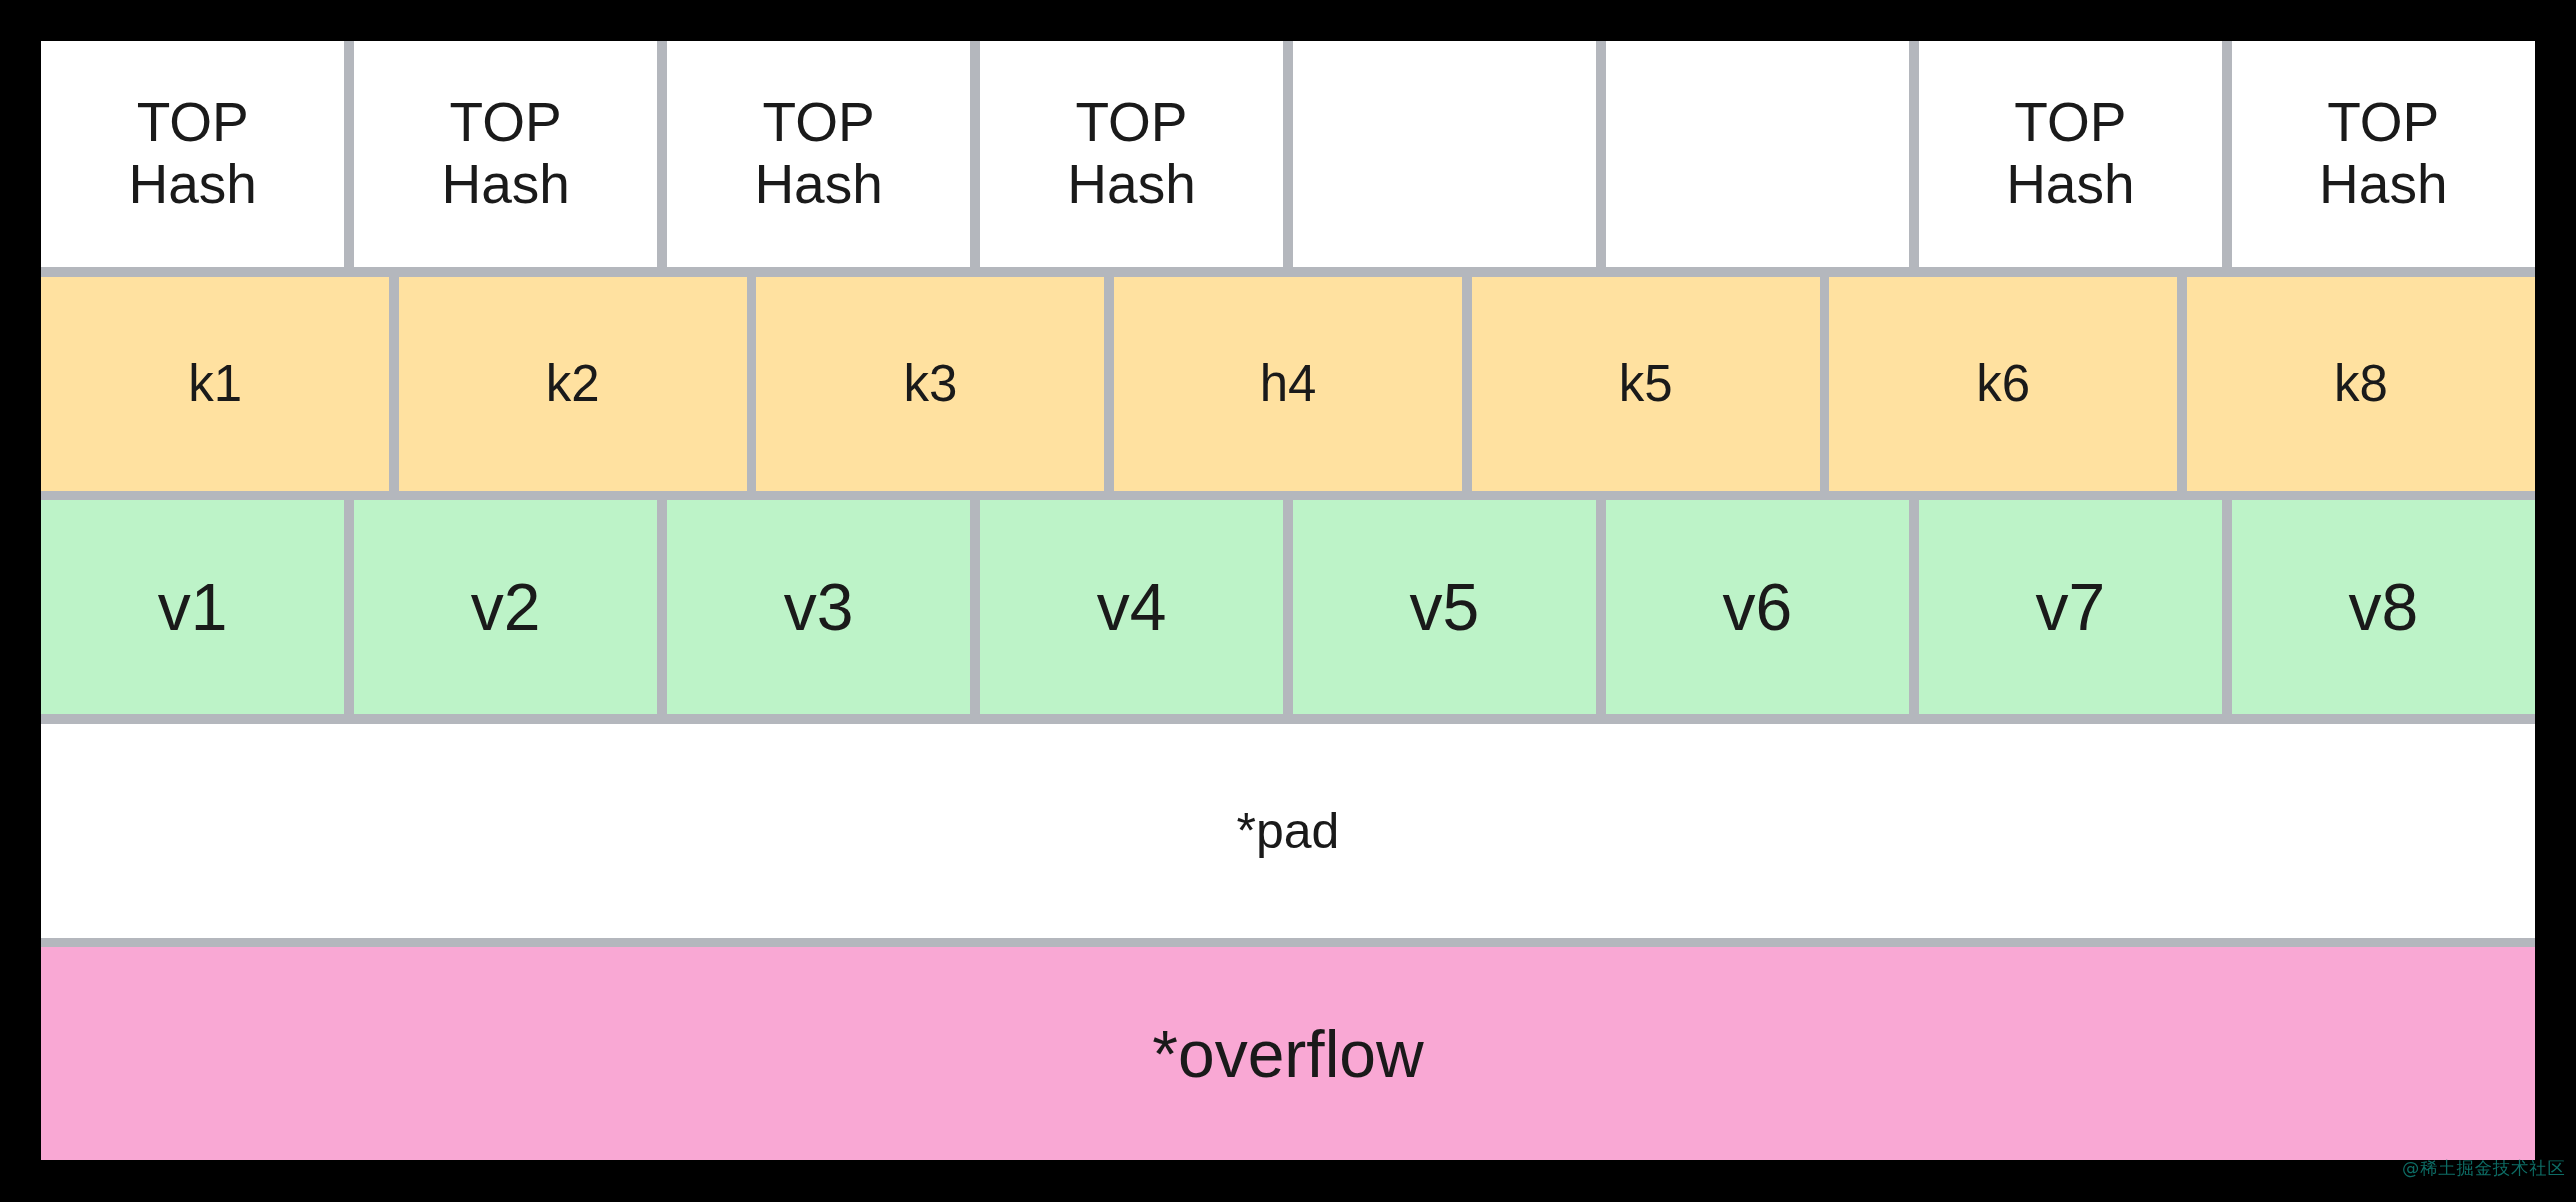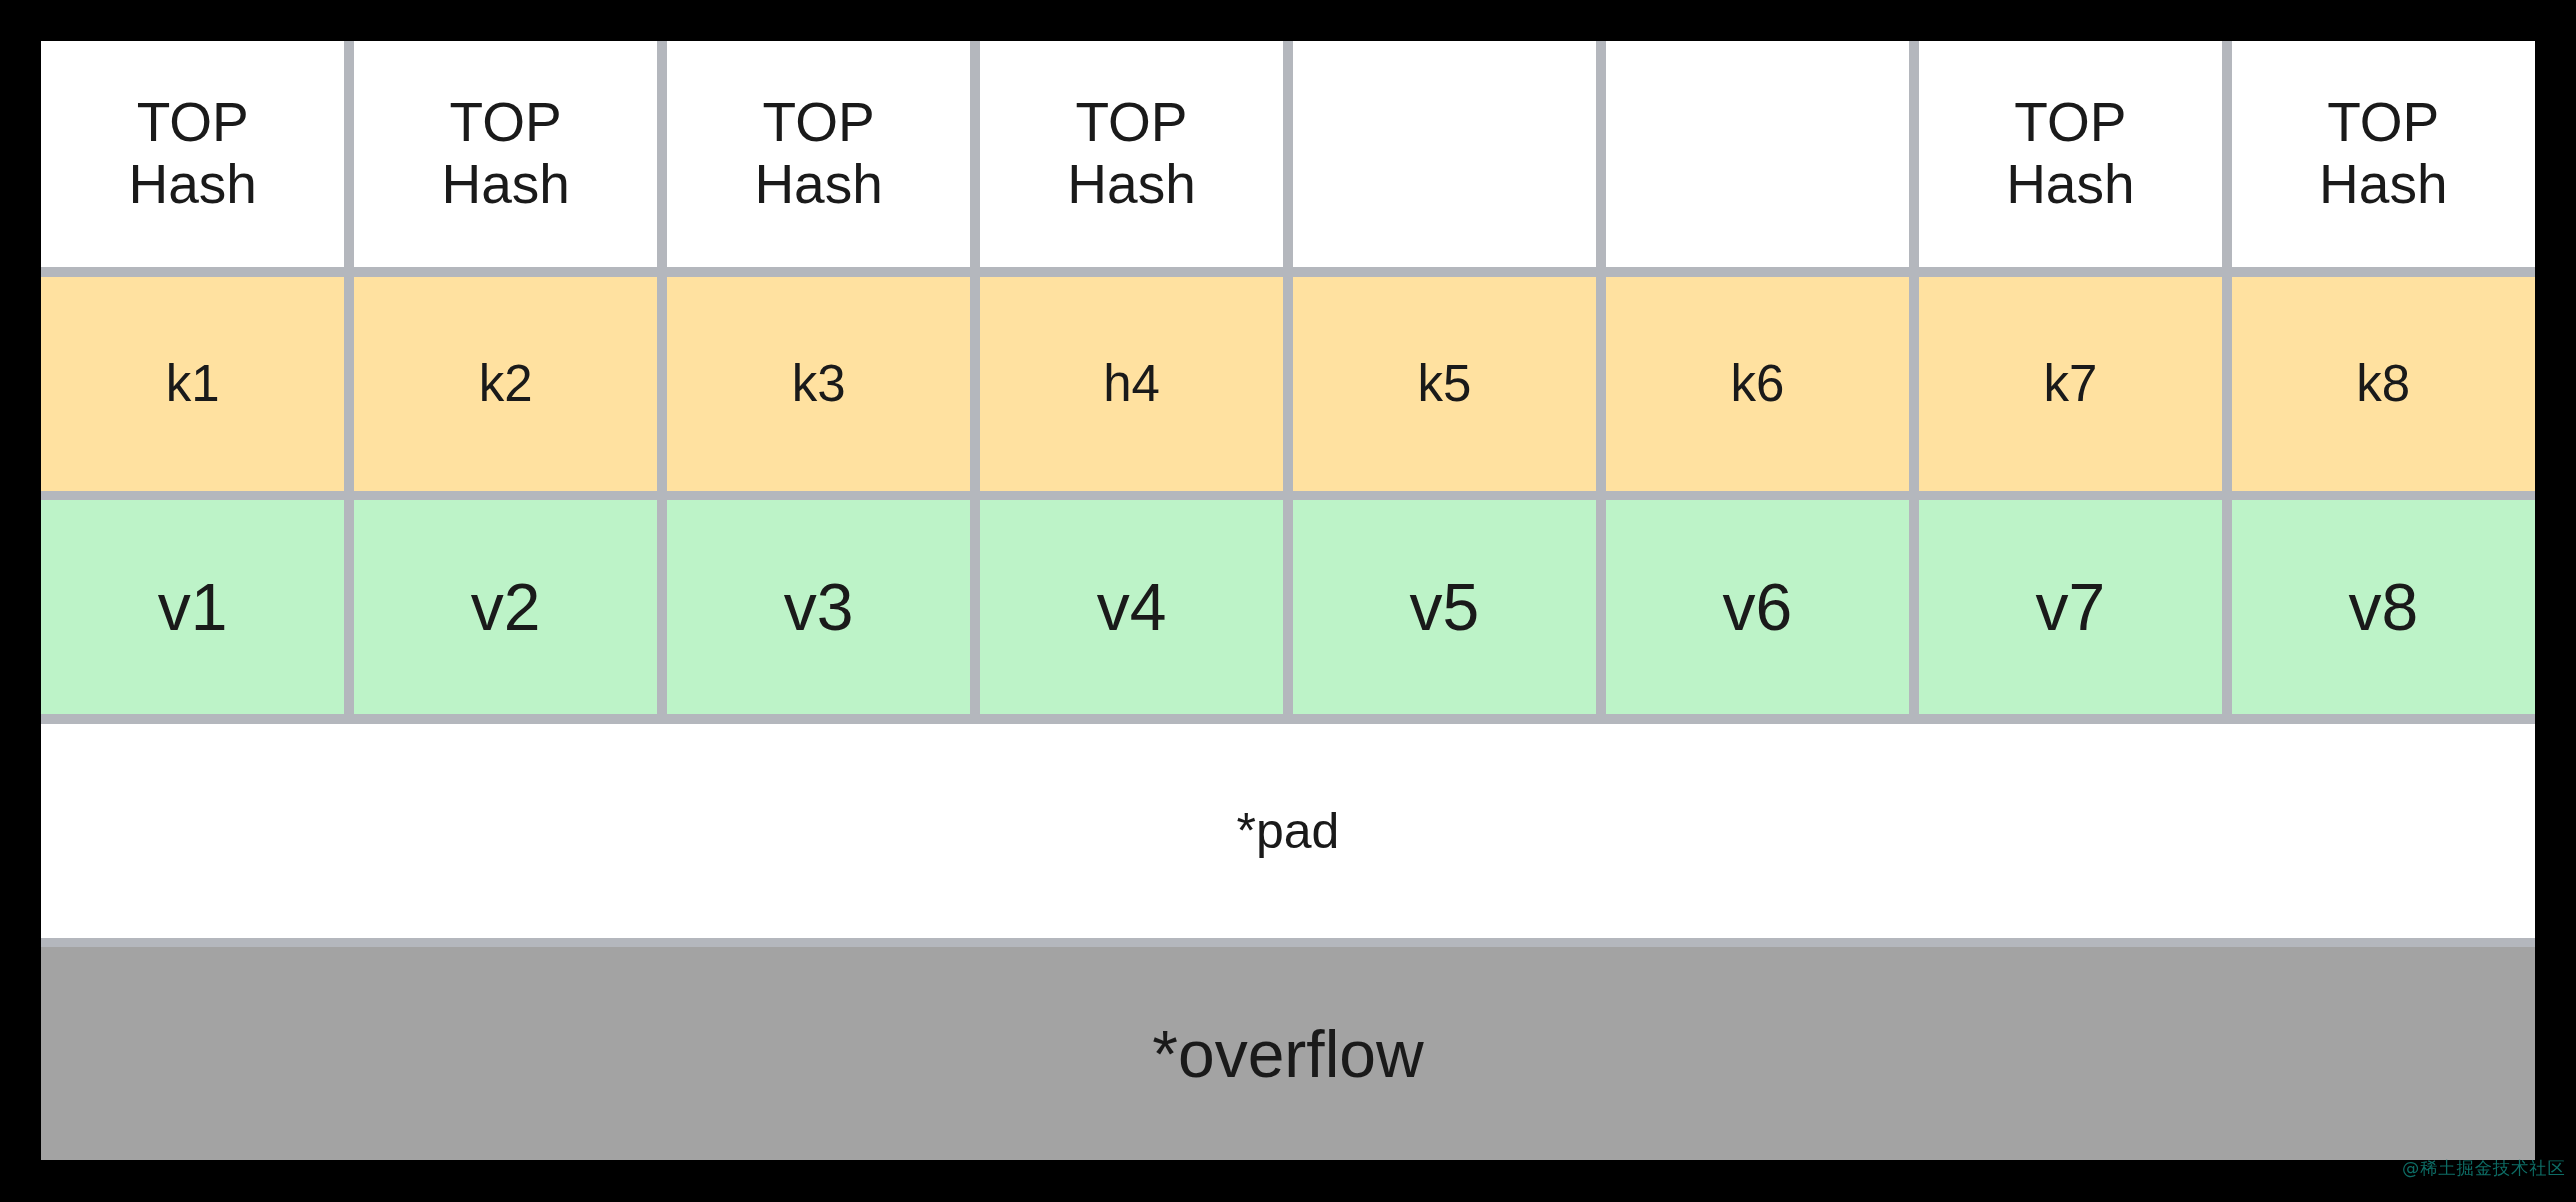--- a/index.html
+++ b/index.html
@@ -102,21 +102,21 @@
     background: #ffffff;
     font-size: 50px;
   }
 
   
   #row-overflow {
     height: 213px;
     margin-top: 9.5px;
   }
   #row-overflow .cell {
-    background: #a3a3a3;
+    background: #f9a8d4;
     font-size: 66px;
   }
 
   
   #watermark {
     position: absolute;
     right: 10.4px;
     bottom: 22.5px;
     color: #0f766e;
     font-size: 17.3px;
@@ -167,21 +167,20 @@
         </div>
     </div>
 
     <div class="grid-row" id="row-keys">
       <div class="cell">k1</div>
       <div class="cell">k2</div>
       <div class="cell">k3</div>
       <div class="cell">h4</div>
       <div class="cell">k5</div>
       <div class="cell">k6</div>
-      <div class="cell">k7</div>
       <div class="cell">k8</div>
     </div>
 
     <div class="grid-row" id="row-values">
       <div class="cell">v1</div>
       <div class="cell">v2</div>
       <div class="cell">v3</div>
       <div class="cell">v4</div>
       <div class="cell">v5</div>
       <div class="cell">v6</div>

